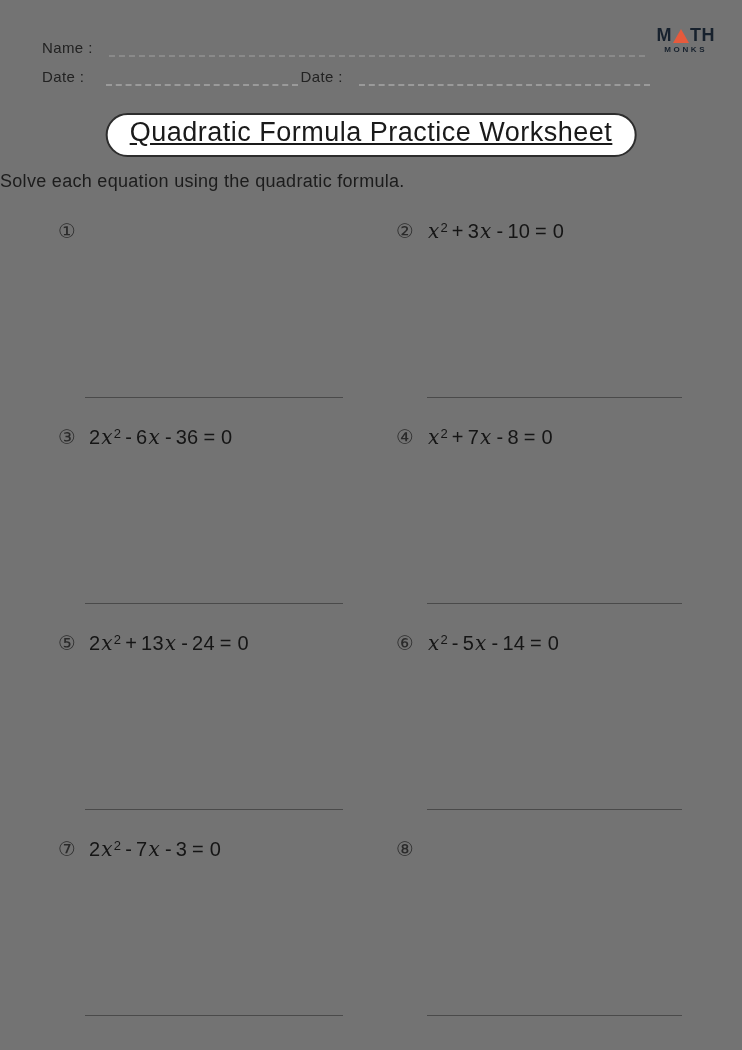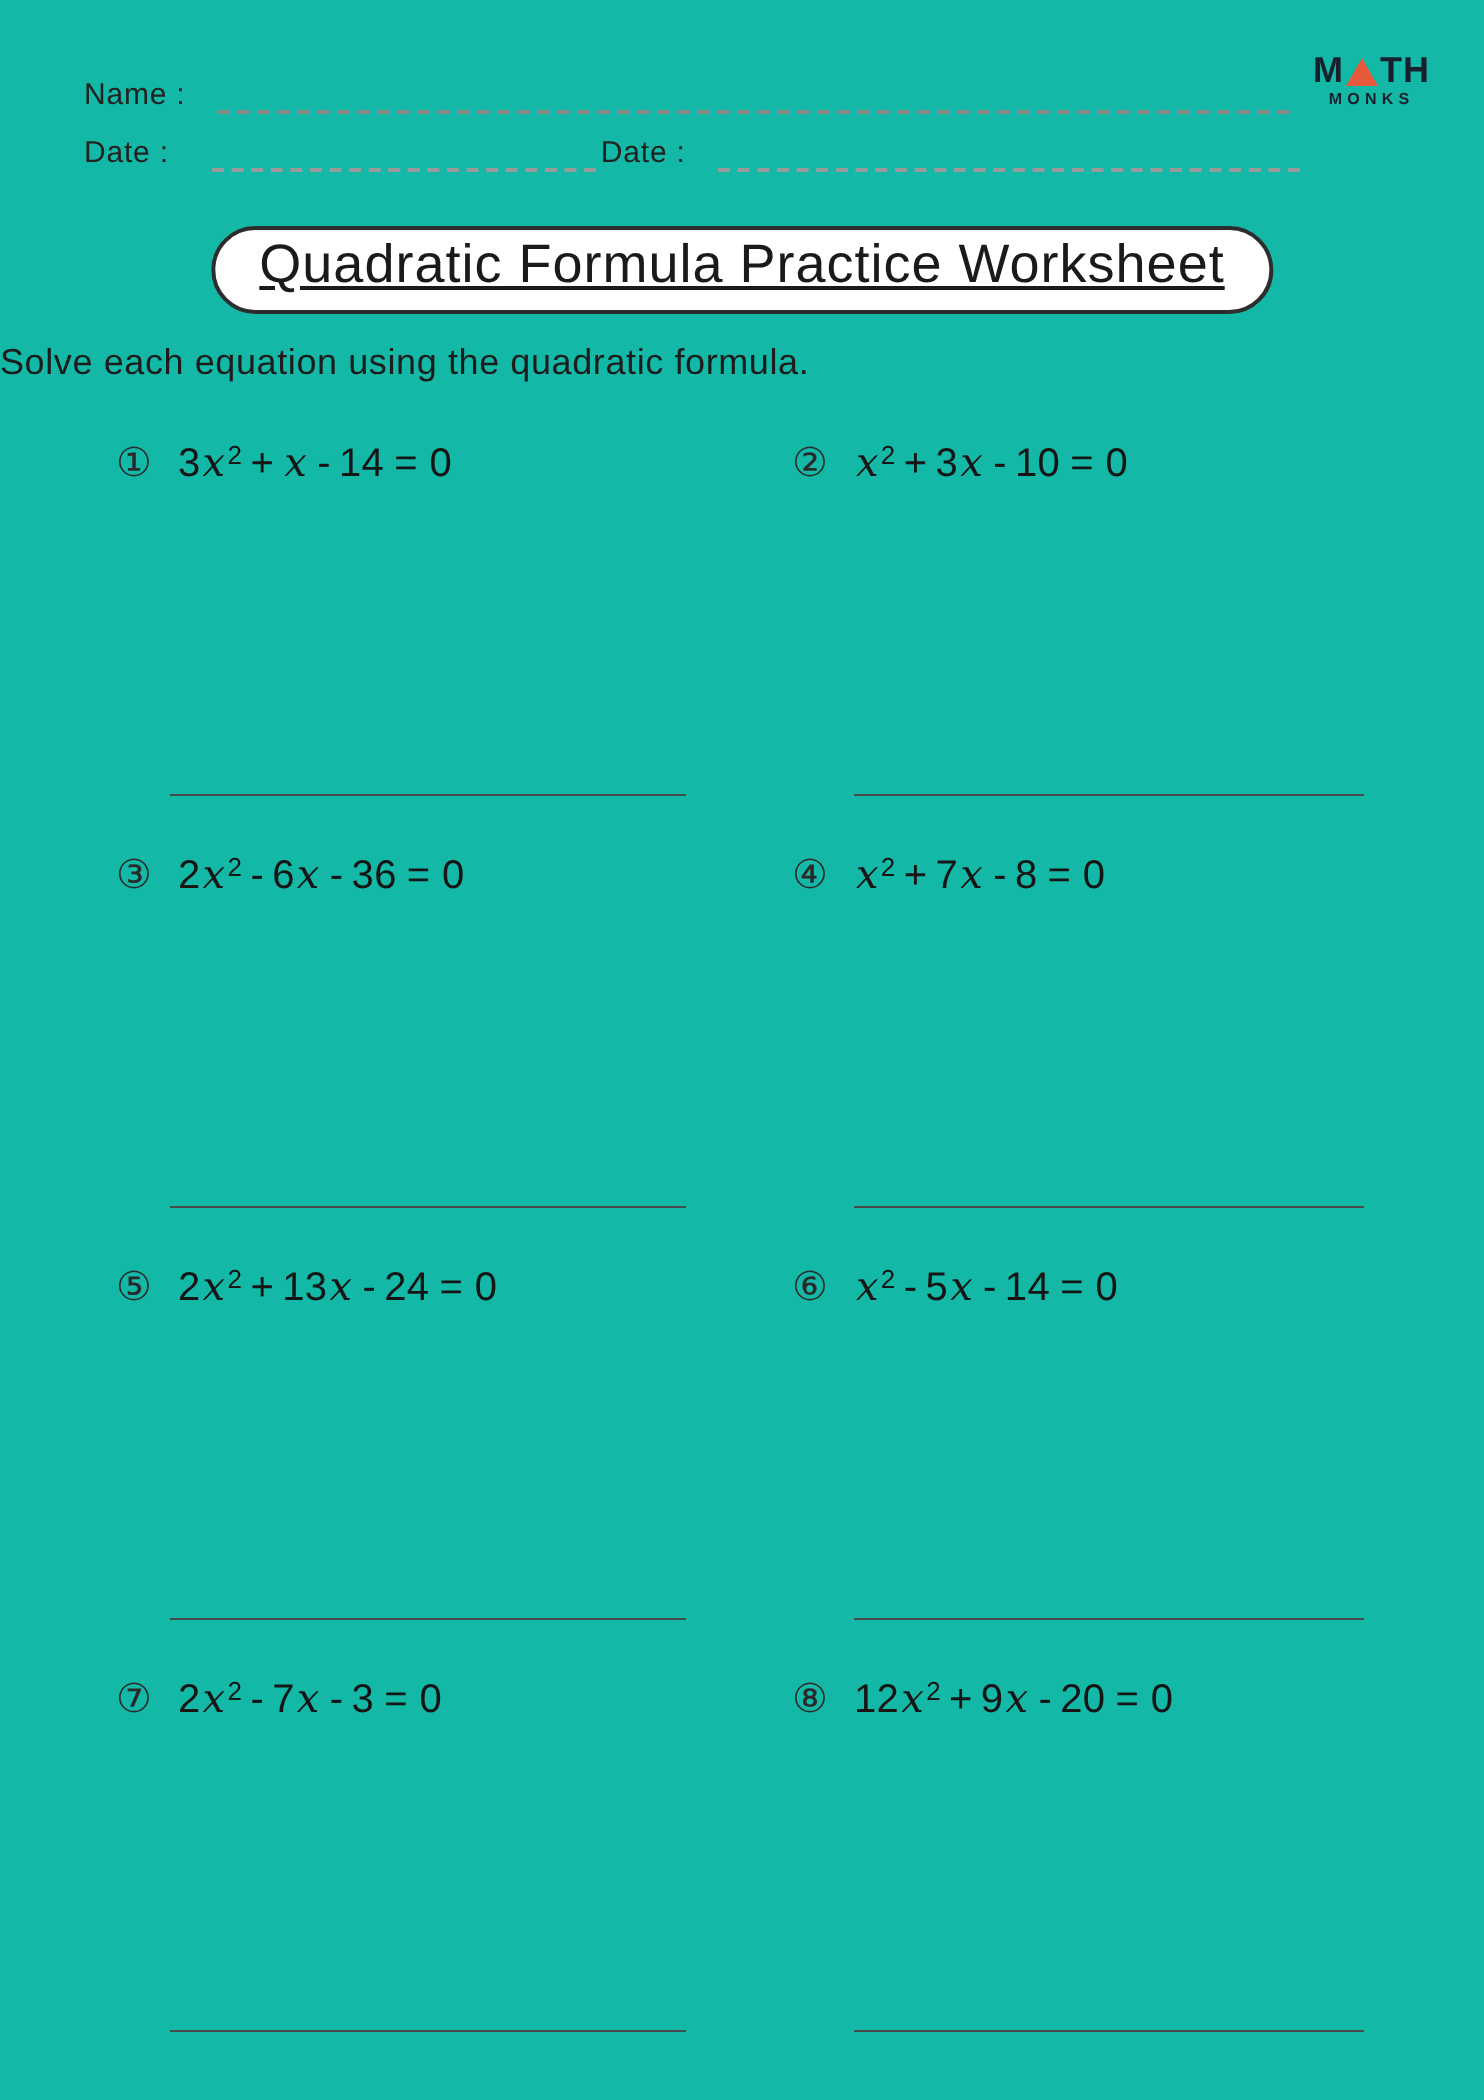--- a/index.html
+++ b/index.html
@@ -1,20 +1,20 @@
 <!DOCTYPE html>
 <html><head>
 <meta charset="utf-8">
 <style>
   html, body { margin: 0; padding: 0; background: #e8e8e8; }
   .page {
     position: relative;
     width: 742px;
     height: 1050px;
-    background: #14b8a6;
+    background: #737373;
     font-family: "Liberation Sans", sans-serif;
     color: #1c1c1c;
     overflow: hidden;
     margin: 0 auto;
   }
 
   
   .name-row {
     position: absolute;
     top: 39px; left: 42px; right: 97px;
@@ -166,21 +166,20 @@
   </div>
 
   <div class="title-box">Quadratic Formula Practice Worksheet</div>
 
   <div class="instruction">Solve each equation using the quadratic formula.</div>
 
   <div class="problems" id="problems-grid">
     <div class="problem">
       <div class="problem-head">
         <span class="problem-number">①</span>
-        <span class="equation"><span class="coef">3</span><span class="var">x</span><sup>2</sup><span class="op">+</span><span class="var">x</span><span class="op">-</span><span class="const">14</span><span class="suffix">= 0</span></span>
       </div>
       <div class="answer-line"></div>
     </div>
 
     <div class="problem">
       <div class="problem-head">
         <span class="problem-number">②</span>
         <span class="equation"><span class="var">x</span><sup>2</sup><span class="op">+</span><span class="coef">3</span><span class="var">x</span><span class="op">-</span><span class="const">10</span><span class="suffix">= 0</span></span>
       </div>
       <div class="answer-line"></div>
@@ -222,19 +221,18 @@
       <div class="problem-head">
         <span class="problem-number">⑦</span>
         <span class="equation"><span class="coef">2</span><span class="var">x</span><sup>2</sup><span class="op">-</span><span class="coef">7</span><span class="var">x</span><span class="op">-</span><span class="const">3</span><span class="suffix">= 0</span></span>
       </div>
       <div class="answer-line"></div>
     </div>
 
     <div class="problem">
       <div class="problem-head">
         <span class="problem-number">⑧</span>
-        <span class="equation"><span class="coef">12</span><span class="var">x</span><sup>2</sup><span class="op">+</span><span class="coef">9</span><span class="var">x</span><span class="op">-</span><span class="const">20</span><span class="suffix">= 0</span></span>
       </div>
       <div class="answer-line"></div>
     </div>
   </div>
 
 </div>
 
 </body></html>

